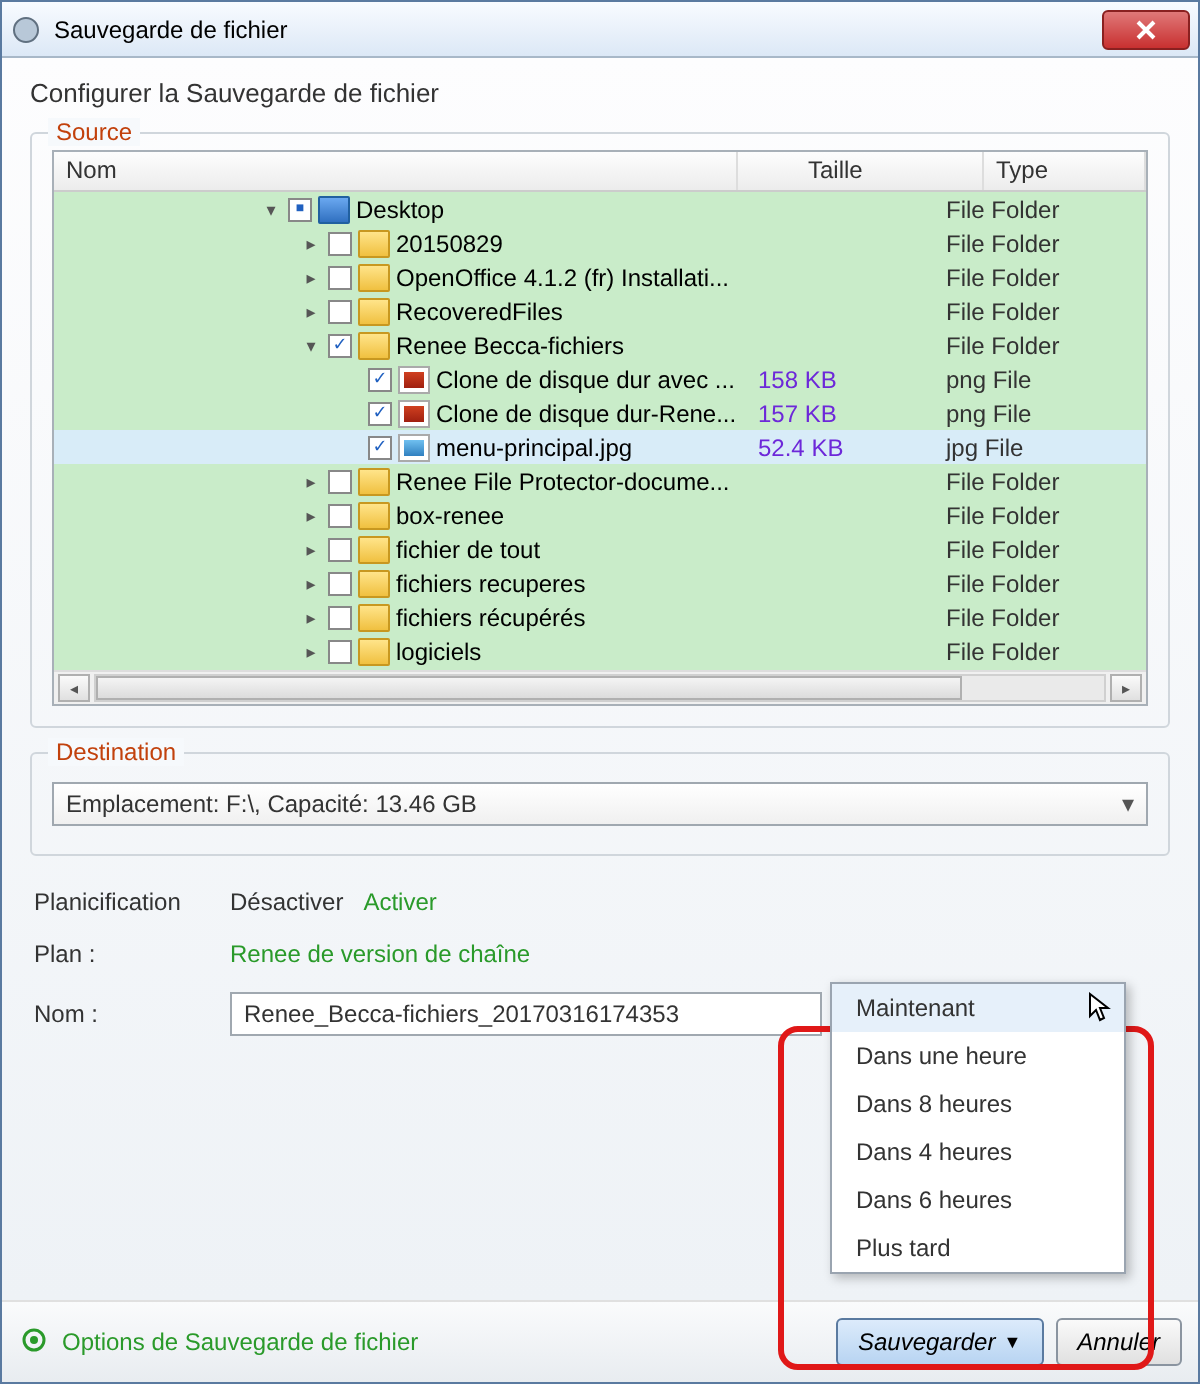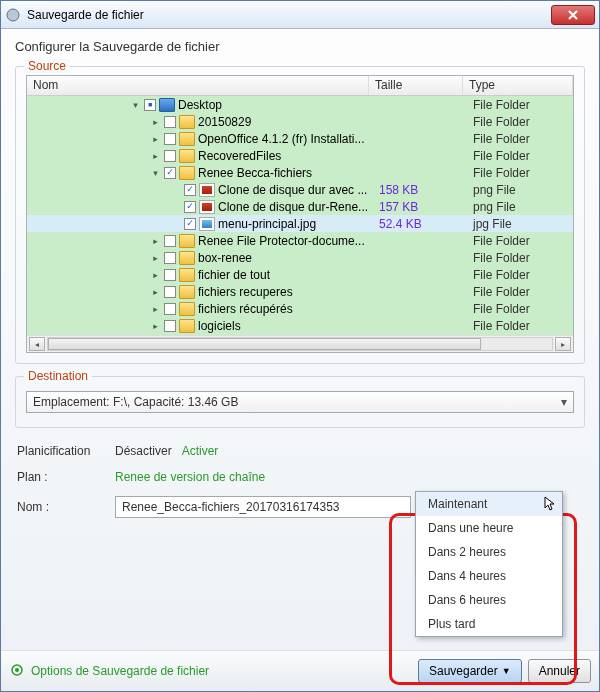--- a/index.html
+++ b/index.html
@@ -17,21 +17,21 @@
 
 .page-title { font-size: 13px; color: #333; margin-bottom: 12px; }
 
 .group { border: 1px solid #d0d6dc; border-radius: 3px; padding: 8px 10px 10px 10px; margin-bottom: 12px; position: relative; }
 .group-label { position: absolute; top: -8px; left: 8px; background: #f6f9fc; padding: 0 4px; font-size: 12px; color: #c2410c; }
 
 .tree-wrap { border: 1px solid #a8b0b8; background: #fff; height: 278px; display: flex; flex-direction: column; }
 .tree-header { display: flex; background: linear-gradient(#fdfdfd,#ececec); border-bottom: 1px solid #ccc; height: 20px; }
 .th { padding: 2px 6px; border-right: 1px solid #ddd; color: #333; font-size: 12px; }
 .th-name { flex: 0 0 342px; }
-.th-size { flex: 0 0 94px; }
+.th-size { flex: 0 0 94px; margin-left: 29px; }
 .th-type { flex: 1; }
 
 .tree-body { flex: 1; overflow: hidden; background: #c9ecc9; position: relative; }
 .row { display: flex; align-items: center; height: 17px; padding-left: 6px; }
 .row.selected { background: #d8ecf8; }
 .row .cell-name { flex: 0 0 342px; display: flex; align-items: center; gap: 3px; overflow: hidden; white-space: nowrap; }
 .row .cell-size { flex: 0 0 94px; padding-left: 4px; color: #6d28d9; }
 .row .cell-type { flex: 1; padding-left: 4px; color: #333; }
 .expander { width: 11px; height: 11px; display: flex; align-items: center; justify-content: center; color: #565656; font-size: 9px; }
 .indent { display: inline-block; }
@@ -57,21 +57,21 @@
 .plan-area { position: relative; }
 .plan-row { display: flex; align-items: center; margin-bottom: 12px; gap: 10px; }
 .plan-label { width: 88px; color: #333; }
 .plan-val { color: #333; }
 .plan-val.green { color: #2a9a2a; }
 .plan-input { flex: 1; max-width: 296px; height: 22px; border: 1px solid #a0a8b0; padding: 2px 6px; background: #fff; color: #333; }
 
 .footer { display: flex; align-items: center; padding: 8px 8px 8px 8px; border-top: 1px solid #e0e0e0; background: linear-gradient(#fafbfc,#e8ecf0); }
 .footer-left { flex: 1; display: flex; align-items: center; gap: 6px; color: #2a9a2a; }
 .footer-left .icon { color: #2a9a2a; }
-.btn { height: 24px; padding: 0 10px; background: linear-gradient(#fafafa,#e0e0e0); border: 1px solid #8a94a0; border-radius: 3px; cursor: pointer; display: flex; align-items: center; gap: 4px; color: #000; margin-left: 6px; }
+.btn { height: 24px; padding: 0 10px; background: linear-gradient(#fafafa,#e0e0e0); border: 1px solid #8a94a0; border-radius: 3px; cursor: pointer; display: flex; align-items: center; gap: 4px; color: #000; margin-left: 6px; font-style: italic; }
 .btn.primary { background: linear-gradient(#dcebfb,#b8d4f2); border-color: #5a7aa0; }
 
 .highlight-box { position: absolute; border: 3px solid #e01818; border-radius: 10px; pointer-events: none; }
 
 .dropdown-menu { position: absolute; background: #fff; border: 1px solid #9aa4b0; box-shadow: 2px 2px 5px rgba(0,0,0,0.25); min-width: 148px; z-index: 10; }
 .dropdown-menu .ditem { padding: 5px 12px; color: #333; cursor: pointer; position: relative; }
 .dropdown-menu .ditem.hover { background: #e6f0fa; }
 .cursor-icon { position: absolute; right: 4px; top: 4px; }
 </style>
 </head>
@@ -292,21 +292,21 @@
       </div>
     </div>
 
     <div class="highlight-box" style="left:388px; top:484px; width:188px; height:172px;"></div>
 
     <div class="dropdown-menu" id="ddMenu" style="left:414px; top:462px;">
         <div class="ditem hover">Maintenant<span class="cursor-icon"><svg width="14" height="16" viewBox="0 0 14 16">
               <path d="M1 1 L1 12 L4 9 L6 14 L8 13 L6 8 L10 8 Z" fill="#fff" stroke="#000" stroke-width="1"></path>
             </svg></span></div>
         <div class="ditem">Dans une heure</div>
-        <div class="ditem">Dans 2 heures</div>
+        <div class="ditem">Dans 8 heures</div>
         <div class="ditem">Dans 4 heures</div>
         <div class="ditem">Dans 6 heures</div>
         <div class="ditem">Plus tard</div>
       </div>
   </div>
 
   <div class="footer">
     <div class="footer-left">
       <span class="icon">
         <svg width="16" height="16" viewBox="0 0 16 16">

